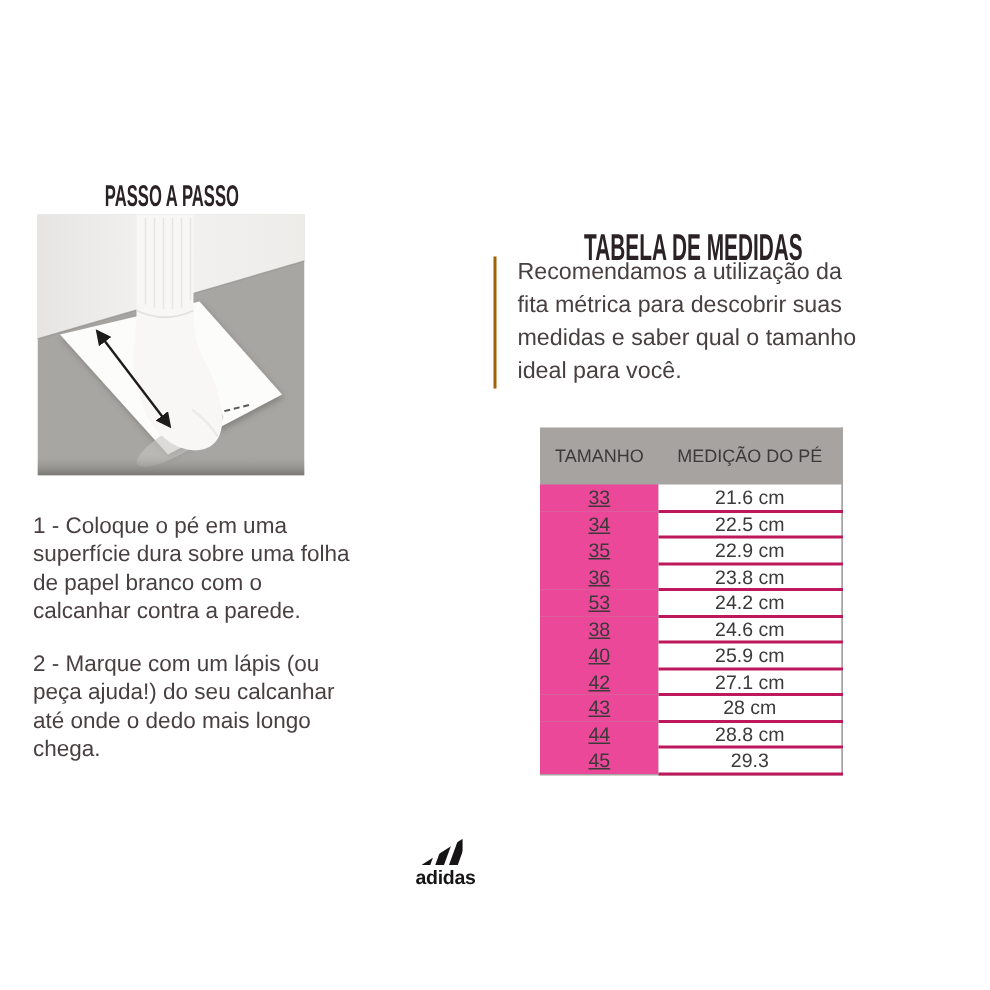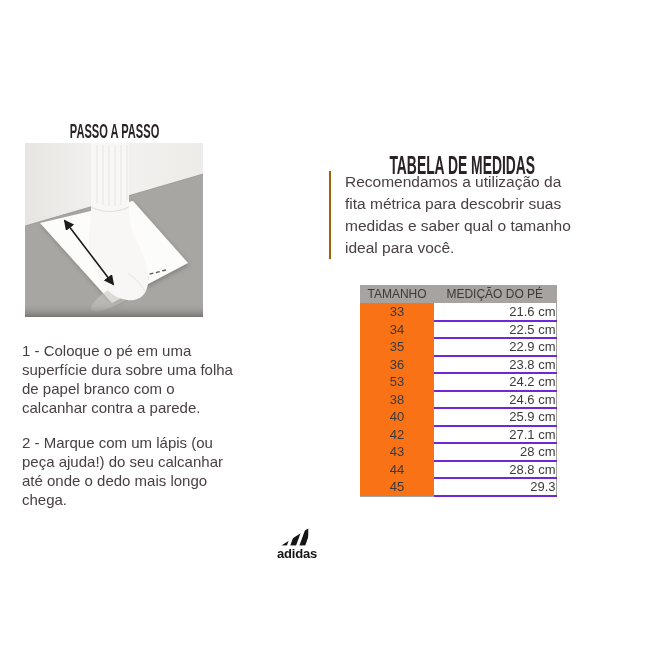--- a/index.html
+++ b/index.html
@@ -21,28 +21,28 @@
 
   .intro{position:absolute;left:329px;top:171px;width:244px;box-sizing:border-box;
          border-left:2px solid #a16207;padding-left:14px;
          font-size:15.5px;line-height:22px;color:#483f40;}
 
   .size-table{position:absolute;left:360px;top:285px;border-collapse:collapse;
               background:#a7a3a0;table-layout:fixed;
               border-right:1px solid #a7a3a0;}
   .size-table col.c1{width:74px;}
   .size-table col.c2{width:122px;}
-  .size-table th{height:18px;padding:0;font-weight:400;font-size:12px;
+  .size-table th{height:18px;padding:10px;font-weight:400;font-size:12px;
                  color:#3a3a3a;text-align:center;}
   .size-table td{height:17.5px;padding:0;box-sizing:border-box;text-align:center;
                  font-size:13px;color:#3a3a3a;}
-  .size-table td.size-cell{background:#f97316;}
-  .size-table td.meas-cell{background:#ffffff;border-bottom:2px solid #6d28d9;text-align:right;}
+  .size-table td.size-cell{background:#ec4899;text-decoration:underline;}
+  .size-table td.meas-cell{background:#ffffff;border-bottom:2px solid #be185d;}
 
-  .brand{position:absolute;left:277px;top:527px;width:38px;text-align:left;}
+  .brand{position:absolute;left:277px;top:558px;width:38px;text-align:left;}
   .brand svg{display:block;margin:0 auto;}
   .wordmark{font-size:13px;font-weight:700;letter-spacing:-0.2px;color:#161415;
             line-height:13px;margin-top:1px;}
 </style>
 </head>
 <body>
 
 <div class="page">
 
   <div class="cond-title left-title">

